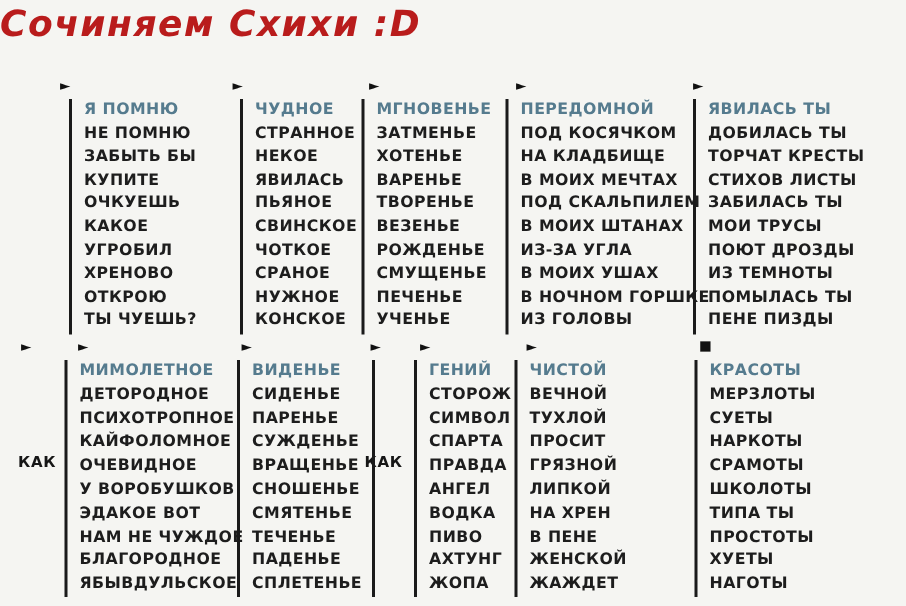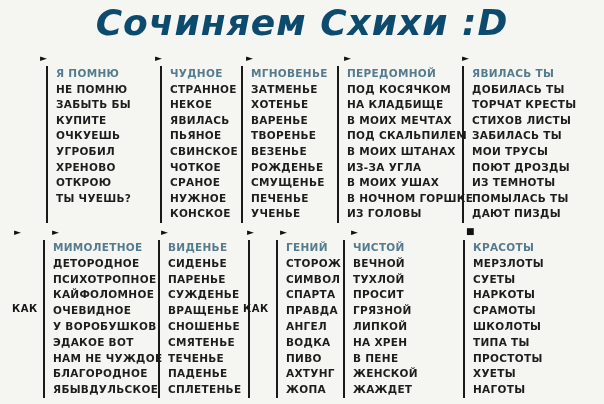--- a/index.html
+++ b/index.html
@@ -7,26 +7,25 @@
     width:604px;height:404px;
     background:#f5f5f2;
     font-family:"DejaVu Sans", sans-serif;
     position:relative;
     overflow:hidden;
     color:#1d1d1d;
   }
   .stage{position:absolute;inset:0;}
   .title{
     position:absolute;left:0;right:0;top:2px;
-    text-align:center;
-    font-size:36px;
+    font-size:24px;
     font-style:italic;
     font-weight:bold;
     letter-spacing:1px;
-    color:#0c4a6e;
+    color:#b91c1c;
     font-family:"DejaVu Sans", sans-serif;
   }
   .col{
     position:absolute;
     border-left:2px solid #1a1a1a;
     padding-left:8px;
     box-sizing:border-box;
     white-space:nowrap;
   }
   .row1 .hdr,.row1 .item{line-height:15.6px;}
@@ -72,20 +71,21 @@
   <span class="marker" style="left:462px;top:53px">►</span>
 
   <div class="row1">
     <div class="col" style="left:46px;top:66px;width:112px;height:157px">
       <div class="hdr">Я ПОМНЮ</div>
       <div>
           <div class="item">НЕ ПОМНЮ</div>
           <div class="item">ЗАБЫТЬ БЫ</div>
           <div class="item">КУПИТЕ</div>
           <div class="item">ОЧКУЕШЬ</div>
+          <div class="item">КАКОЕ</div>
           <div class="item">УГРОБИЛ</div>
           <div class="item">ХРЕНОВО</div>
           <div class="item">ОТКРОЮ</div>
           <div class="item">ТЫ ЧУЕШЬ?</div>
         </div>
     </div>
     <div class="col" style="left:160px;top:66px;width:79px;height:157px">
       <div class="hdr">ЧУДНОЕ</div>
       <div>
           <div class="item">СТРАННОЕ</div>
@@ -131,21 +131,21 @@
       <div class="hdr">ЯВИЛАСЬ ТЫ</div>
       <div>
           <div class="item">ДОБИЛАСЬ ТЫ</div>
           <div class="item">ТОРЧАТ КРЕСТЫ</div>
           <div class="item">СТИХОВ ЛИСТЫ</div>
           <div class="item">ЗАБИЛАСЬ ТЫ</div>
           <div class="item">МОИ ТРУСЫ</div>
           <div class="item">ПОЮТ ДРОЗДЫ</div>
           <div class="item">ИЗ ТЕМНОТЫ</div>
           <div class="item">ПОМЫЛАСЬ ТЫ</div>
-          <div class="item">ДАЮТ ПИЗДЫ</div>
+          <div class="item">ПЕНЕ ПИЗДЫ</div>
         </div>
     </div>
   </div>
 
   <span class="marker" style="left:14px;top:227px">►</span>
   <span class="marker" style="left:52px;top:227px">►</span>
   <span class="marker" style="left:161px;top:227px">►</span>
   <span class="marker" style="left:247px;top:227px">►</span>
   <span class="marker" style="left:280px;top:227px">►</span>
   <span class="marker" style="left:351px;top:227px">►</span>

